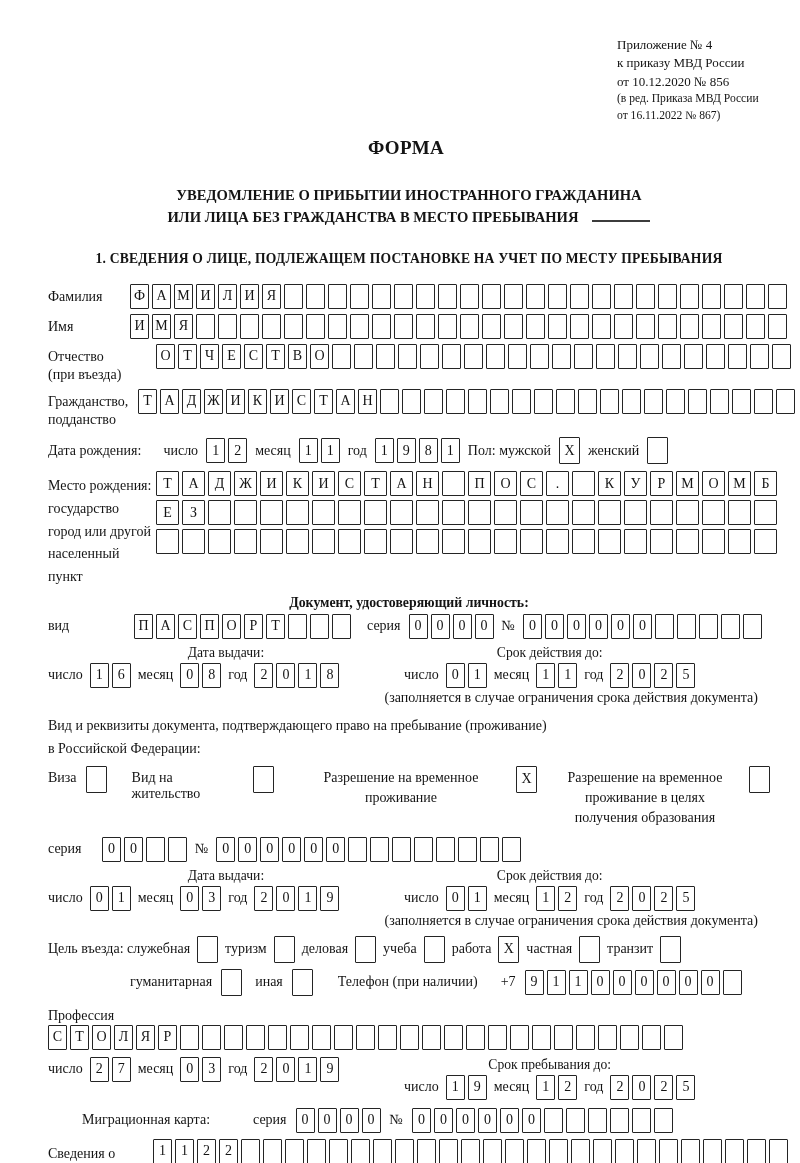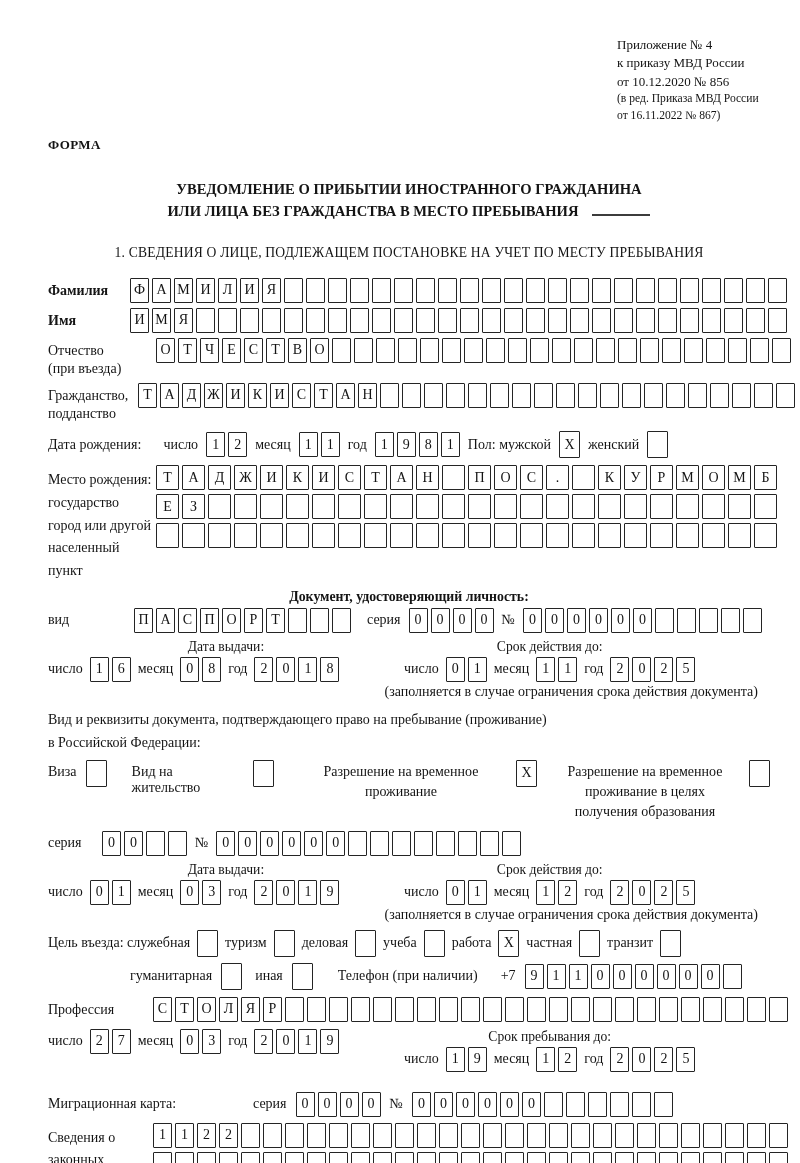--- a/index.html
+++ b/index.html
@@ -7,30 +7,30 @@
   body {
     width:800px; height:1163px; overflow:hidden;
     font-family:"Liberation Serif","DejaVu Serif",serif;
     color:#141414; font-size:14px;
   }
   .page { padding:36px 30px 10px 48px; }
 
   
   .annex { margin-left:569px; line-height:1.42; font-size:13px; }
   .annex .sub { font-size:11.6px; line-height:1.4; }
-  .forma { text-align:left; margin:13px 6px 0 0; font-weight:bold; font-size:13px; letter-spacing:.4px; }
+  .forma { text-align:center; margin:13px 6px 0 0; font-weight:bold; font-size:19px; letter-spacing:.4px; }
 
   .title { text-align:center; font-weight:bold; font-size:14.6px; line-height:1.5; margin-top:26px; }
   .blank-underline { display:inline-block; width:58px; border-bottom:2.4px solid #3c3c3c; margin-left:14px; vertical-align:baseline; }
-  .sec-head { text-align:center; font-weight:normal; font-size:13.6px; margin-top:22px; letter-spacing:.2px; }
+  .sec-head { text-align:center; font-weight:bold; font-size:13.6px; margin-top:22px; letter-spacing:.2px; }
 
   .row { display:flex; align-items:flex-start; margin-top:5px; }
   .mid { align-items:center; }
   .lbl { flex:none; padding-top:4px; line-height:1.3; }
-  .w82 { width:82px;font-weight:bold; } .w90 { width:90px; } .w108 { width:108px; } .w105 { width:105px; }
+  .w82 { width:82px; } .w90 { width:90px; } .w108 { width:108px; } .w105 { width:105px; }
 
   .cells { display:flex; gap:3px; flex:none; }
   .cell {
     width:19px; height:25px; flex:none;
     border:1.6px solid #242424; border-radius:1px; background:#fff;
     display:flex; align-items:center; justify-content:center;
     font-size:14px; line-height:1;
   }
   .wide .cell { width:23px; }
   .cb .cell { width:21px; height:27px; }
@@ -598,21 +598,21 @@
         <span class="cell">0</span>
         <span class="cell">0</span>
         <span class="cell">0</span>
         <span class="cell">0</span>
         <span class="cell">0</span>
         <span class="cell">0</span>
         <span class="cell"></span>
       </span>
   </div>
 
-  <div class="row" style="margin-top:7px;">
+  <div class="row" style="margin-top:7px;flex-direction:column;">
     <span class="lbl w105">Профессия</span>
     <span class="cells">
         <span class="cell">С</span>
         <span class="cell">Т</span>
         <span class="cell">О</span>
         <span class="cell">Л</span>
         <span class="cell">Я</span>
         <span class="cell">Р</span>
         <span class="cell"></span>
         <span class="cell"></span>
@@ -679,21 +679,21 @@
         <span class="cells">
             <span class="cell">2</span>
             <span class="cell">0</span>
             <span class="cell">2</span>
             <span class="cell">5</span>
           </span>
       </div>
     </div>
   </div>
 
-  <div class="row mid inlinegrp" style="margin-top:20px; gap:9px;">
+  <div class="row mid inlinegrp" style="margin-top:8px; gap:9px;text-align:center;">
     <span style="width:196px;">Миграционная карта:</span>
     <span>серия</span>
     <span class="cells">
         <span class="cell">0</span>
         <span class="cell">0</span>
         <span class="cell">0</span>
         <span class="cell">0</span>
       </span>
     <span>№</span>
     <span class="cells">

